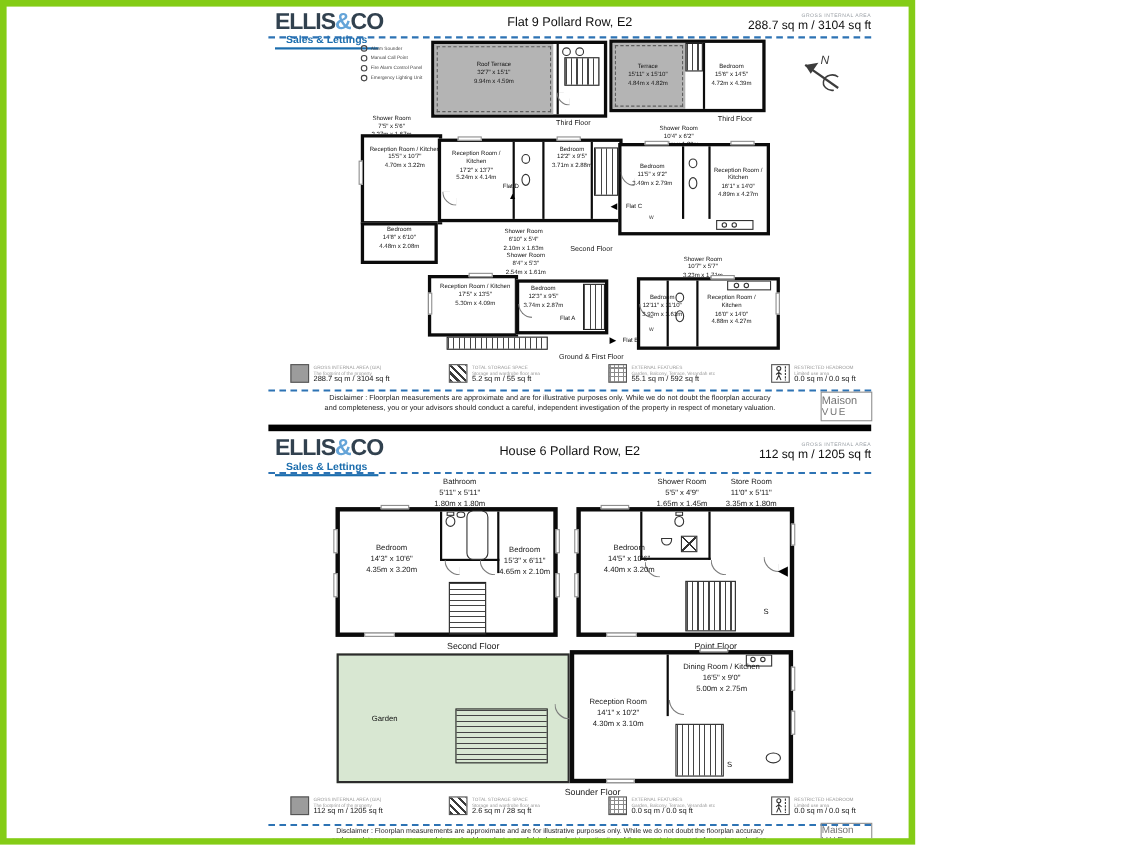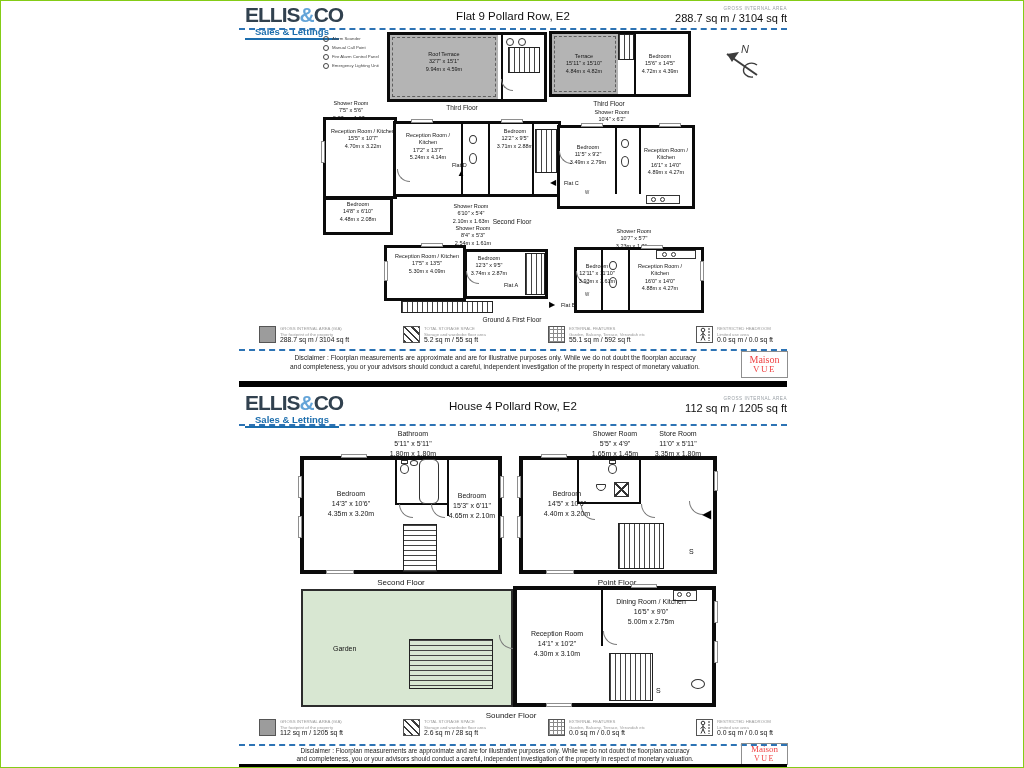--- a/index.html
+++ b/index.html
@@ -1,34 +1,34 @@
 <!DOCTYPE html>
 <html><head>
 <meta charset="utf-8">
 <style>
   *{box-sizing:border-box;margin:0;padding:0}
   html,body{background:#fff}
-  #pg{position:relative;width:1024px;height:768px;background:#fff;border:1px solid #84cc16;
+  #pg{position:relative;width:832px;height:768px;background:#fff;border:6px solid #84cc16;
       font-family:"Liberation Sans",sans-serif;overflow:hidden}
   .a{position:absolute}
   
   .logo{text-align:center;width:94px}
   .logo .t{font-size:21px;font-weight:700;color:#31414f;letter-spacing:-1px;line-height:1}
   .logo .amp{color:#64a4d8}
   .logo .tag{font-size:9.5px;font-weight:700;color:#1b6dad;border-bottom:2px solid #1b6dad;padding-bottom:1px;margin-top:1px}
   .title{font-size:11.5px;color:#101010;text-align:center}
   .area{text-align:right;width:148px}
   .area .c{display:block;font-size:4.6px;color:#9aa0a6;letter-spacing:.5px}
   .area .v{display:block;font-size:11px;color:#101010;margin-top:1px}
   .dash{position:absolute;border-top:2px dashed #2d73b4}
   
   .room{position:absolute;text-align:center;font-size:5.5px;line-height:1.35;color:#161616}
   .room span{display:block}
   .r7{font-size:7px;line-height:1.45}
-  .cap{position:absolute;font-size:6.5px;color:#161616;text-align:center}
+  .cap{position:absolute;font-size:6.5px;color:#161616;text-align:right}
   .cap8{font-size:8px}
   .bld{position:absolute;border:3px solid #0b0b0b;background:#fff}
   .b4{border-width:4px}
   .terr{position:absolute;background:#b4b4b4;outline:1px dashed #5e5e5e;outline-offset:-3px}
   .wv{position:absolute;background:#0b0b0b;width:2px}
   .wh{position:absolute;background:#0b0b0b;height:2px}
   .stv{position:absolute;border:1px solid #222;background:repeating-linear-gradient(90deg,#444 0 1px,transparent 1px 5px)}
   .sth{position:absolute;border:1px solid #222;background:repeating-linear-gradient(180deg,#444 0 1px,transparent 1px 5px)}
   .win{position:absolute;background:#fff;border:1px solid #8e8e8e}
   .door{position:absolute;border-left:1px solid #7a7a7a;border-bottom:1px solid #7a7a7a;border-radius:0 0 0 100%}
@@ -46,22 +46,22 @@
   
   .fitem{position:absolute;width:142px;height:20px}
   .fic{position:absolute;left:0;top:0;width:17px;height:17px;border:1px solid #555}
   .fi-gia{background:#9c9c9c}
   .fi-sto{background:repeating-linear-gradient(45deg,#3a3a3a 0 2px,#fff 2px 5px)}
   .fi-ext{background:repeating-linear-gradient(0deg,#8a8a8a 0 1px,transparent 1px 4px),
           repeating-linear-gradient(90deg,#8a8a8a 0 1px,#fff 1px 4px)}
   .fcap{position:absolute;left:21px;top:0;font-size:4.3px;color:#9a9a9a;white-space:pre-line;line-height:1.5}
   .fval{position:absolute;left:21px;top:10px;font-size:6.8px;color:#161616}
   .disc{position:absolute;font-size:6.6px;color:#222;text-align:center;line-height:1.35}
-  .maison{position:absolute;border:1px solid #8f8f8f;text-align:center;
-          font-family:Liberation Serif, serif;color:#ef4444;padding-top:2px}
+  .maison{position:absolute;border:1px solid #8f8f8f;text-align:left;
+          font-family:Liberation Sans, sans-serif;color:#737373;padding-top:2px}
   .maison .m1{display:block;font-size:10px;line-height:1.1}
   .maison .m2{display:block;font-size:9px;letter-spacing:1.5px;line-height:1.1}
   .sep{position:absolute;background:#000}
   .garden{position:absolute;background:#d8e7d2;border:2px solid #2c2c2c}
 </style>
 </head>
 <body>
 
 <div id="pg">
 
@@ -304,21 +304,21 @@
   </div>
 
   <div class="sep" style="left:238px;top:380px;width:548px;height:6px"></div>
 
   <div>
 
     <div class="a logo" style="left:244px;top:391px">
       <div class="t"><span>ELLIS</span><span class="amp">&amp;</span><span>CO</span></div>
       <div class="tag">Sales &amp; Lettings</div>
     </div>
-    <div class="a title" style="left:397px;top:399px;width:230px">House 4 Pollard Row, E2</div>
+    <div class="a title" style="left:397px;top:399px;width:230px">House 6 Pollard Row, E2</div>
     <div class="a area" style="left:638px;top:395px">
       <span class="c">GROSS INTERNAL AREA</span>
       <span class="v">112 sq m / 1205 sq ft</span>
     </div>
     <div class="dash" style="left:238px;top:423px;width:548px"></div>
 
     <div class="room r7" style="left:362px;top:428px;width:100px">
       <span>Bathroom</span>
       <span>5'11" x 5'11"</span>
       <span>1.80m x 1.80m</span>

